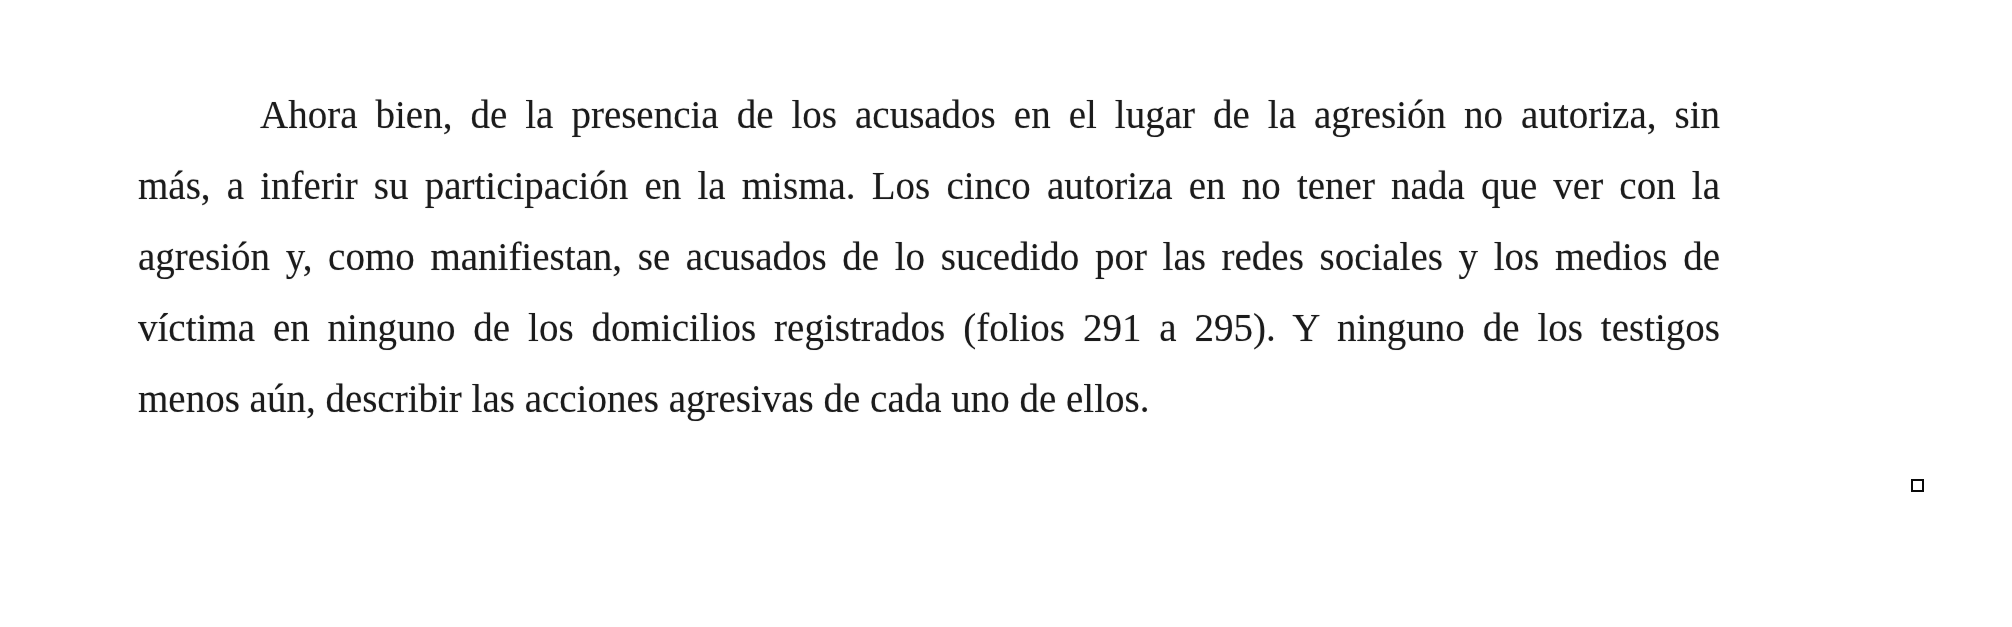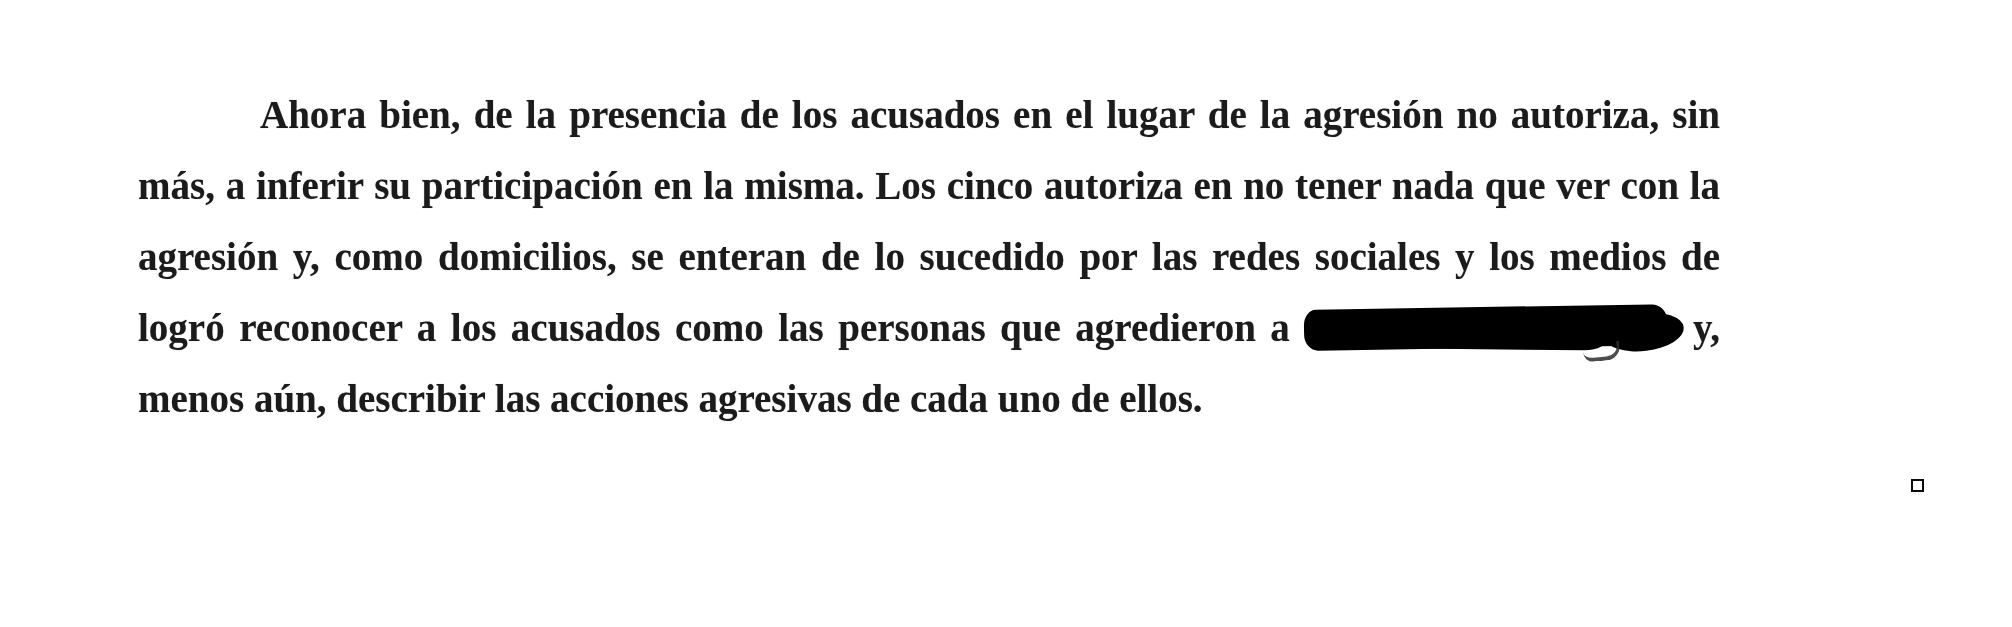--- a/index.html
+++ b/index.html
@@ -23,21 +23,20 @@
     font-size: 39px;
     line-height: 71px;
     color: #1b1b1b;
     text-shadow: 0 0 1px rgba(20,20,20,0.35);
   }
   .text-line {
     text-align: justify;
     text-align-last: justify;
     white-space: normal;
     height: 71px;
-    font-weight: bold;
   }
   .text-line.first-line {
     text-indent: 122px;
   }
   .text-line.last-line {
     text-align: right;
     text-align-last: left;
   }
   
   .redaction {
@@ -96,25 +95,25 @@
 <body>
 
 <div class="page">
 
   <div class="paragraph">
 
     <div class="text-line first-line">Ahora bien, de la presencia de los acusados en el lugar de la agresión no autoriza, sin</div>
 
     <div class="text-line">más, a inferir su participación en la misma. Los cinco autoriza en no tener nada que ver con la</div>
 
-    <div class="text-line">agresión y, como domicilios, se enteran de lo sucedido por las redes sociales y los medios de</div>
+    <div class="text-line">agresión y, como manifiestan, se acusados de lo sucedido por las redes sociales y los medios de</div>
 
 
+    <div class="text-line">víctima en ninguno de los domicilios registrados (folios 291 a 295). Y ninguno de los testigos</div>
 
-    <div class="text-line"><span>logró reconocer a los acusados como las personas que agredieron a</span> <span class="redaction"><span class="stroke"></span><span class="stroke-lower"></span><span class="blob"></span><span class="letter-fragment"></span></span> <span>y,</span></div>
 
     <div class="text-line last-line">menos aún, describir las acciones agresivas de cada uno de ellos.</div>
 
   </div>
 
   <div class="square-marker"></div>
 
 </div>
 
 </body></html>

